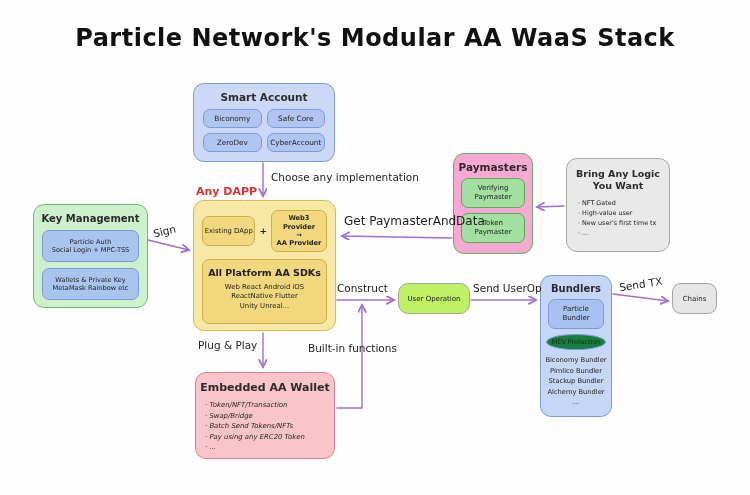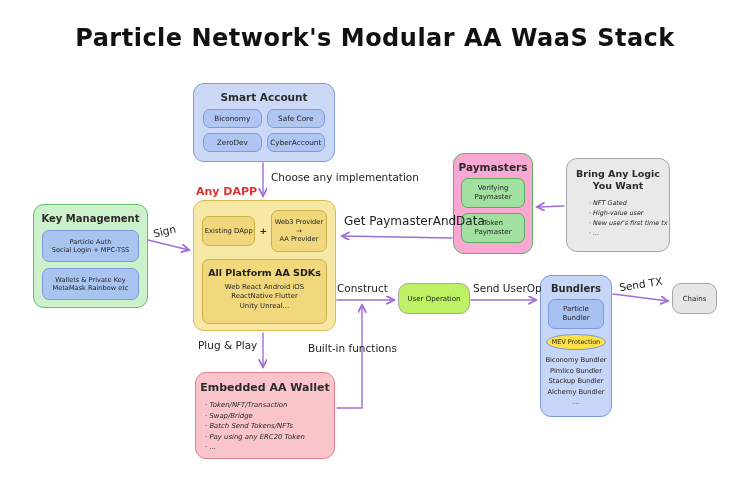--- a/index.html
+++ b/index.html
@@ -26,42 +26,42 @@
   #key-management{left:33px;top:204px;width:115px;height:104px;background:#cdf2cb;border:1.4px solid #67bd68;}
   #key-management .box-title{font-size:10px;margin-top:8px;}
   #key-management .chip{background:#aac4f0;border:1px solid #7d99dd;margin:6px 8px 0 8px;height:32px;font-size:6.6px;}
   
   #any-dapp-label{position:absolute;left:196px;top:185px;color:#e03131;font-size:11px;font-weight:bold;}
   #any-dapp{left:193px;top:200px;width:143px;height:131px;background:#f8e8a5;border:1.4px solid #d9ba55;}
   #any-dapp .toprow{display:flex;align-items:center;gap:4px;margin:9px 8px 0 8px;}
   #any-dapp .chip{background:#f1d87c;border:1px solid #cfae45;}
   #existing-dapp{width:60px;height:30px;font-size:6.9px;}
   #plus-sign{font-size:9px;font-weight:bold;}
-  #web3-provider{width:63px;height:42px;font-size:6.7px;}
+  #web3-provider{width:63px;height:42px;font-size:6.7px;font-weight:bold;}
   #sdks-box{margin:7px 8px 0 8px;height:65px;justify-content:flex-start;padding-top:7px;}
   #sdks-box .sdks-title{font-size:9.5px;font-weight:bold;margin-bottom:4px;}
   #sdks-box .sdks-line{font-size:6.9px;line-height:1.35;}
   
   #paymasters{left:453px;top:153px;width:80px;height:101px;background:#f9a8d4;border:1.4px solid #5fb55f;}
   #paymasters .box-title{font-size:10.5px;margin-top:7px;}
   #paymasters .chip{background:#a2e0a1;border:1px solid #57ad57;margin:5px 7px 0 7px;height:30px;font-size:7px;}
   
   #bring-logic{left:566px;top:158px;width:104px;height:94px;background:#e9e9e9;border:1.4px solid #a6a6a6;}
   #bring-logic .box-title{font-size:9.5px;margin-top:9px;line-height:1.25;}
-  #bring-logic ul{list-style:none;margin:6px 0 0 0;padding:0 6px 0 22px;font-style:italic;}
+  #bring-logic ul{list-style:none;margin:6px 0 0 0;padding:0 6px 0 11px;}
   #bring-logic li{font-size:6.4px;line-height:10px;white-space:nowrap;}
   #bring-logic li::before{content:"·  ";}
   
   #user-operation{left:398px;top:283px;width:72px;height:31px;background:#bef264;border:1.4px solid #a6a6a6;
     display:flex;align-items:center;justify-content:center;font-size:7px;border-radius:10px;}
   
   #bundlers{left:540px;top:275px;width:72px;height:142px;background:#c6d6f6;border:1.4px solid #7d99dd;}
   #bundlers .box-title{font-size:10px;margin-top:7px;}
   #particle-bundler{background:#a9c1f2;border:1px solid #7d99dd;margin:5px 7px 0 7px;height:30px;font-size:7px;}
-  #mev-chip{background:#fde047;border:1px solid #7d99dd;margin:5px 5px 0 5px;height:16px;border-radius:50%;font-size:6.4px;}
+  #mev-chip{background:#15803d;border:1px solid #7d99dd;margin:5px 5px 0 5px;height:16px;border-radius:50%;font-size:6.4px;}
   #bundlers .blist{margin-top:5px;text-align:center;font-size:6.7px;line-height:10.5px;}
   
   #chains{left:672px;top:283px;width:45px;height:31px;background:#e6e6e6;border:1.4px solid #a6a6a6;
     display:flex;align-items:center;justify-content:center;font-size:7px;border-radius:9px;}
   
   #embedded-wallet{left:195px;top:372px;width:140px;height:87px;background:#f9c5ca;border:1.4px solid #e2808f;}
   #embedded-wallet .box-title{font-size:11px;margin-top:8px;}
   #embedded-wallet ul{list-style:none;margin:6px 0 0 0;padding:0 6px 0 9px;}
   #embedded-wallet li{font-size:6.9px;line-height:10.5px;white-space:nowrap;font-style:italic;}
   #embedded-wallet li::before{content:"·  ";}

